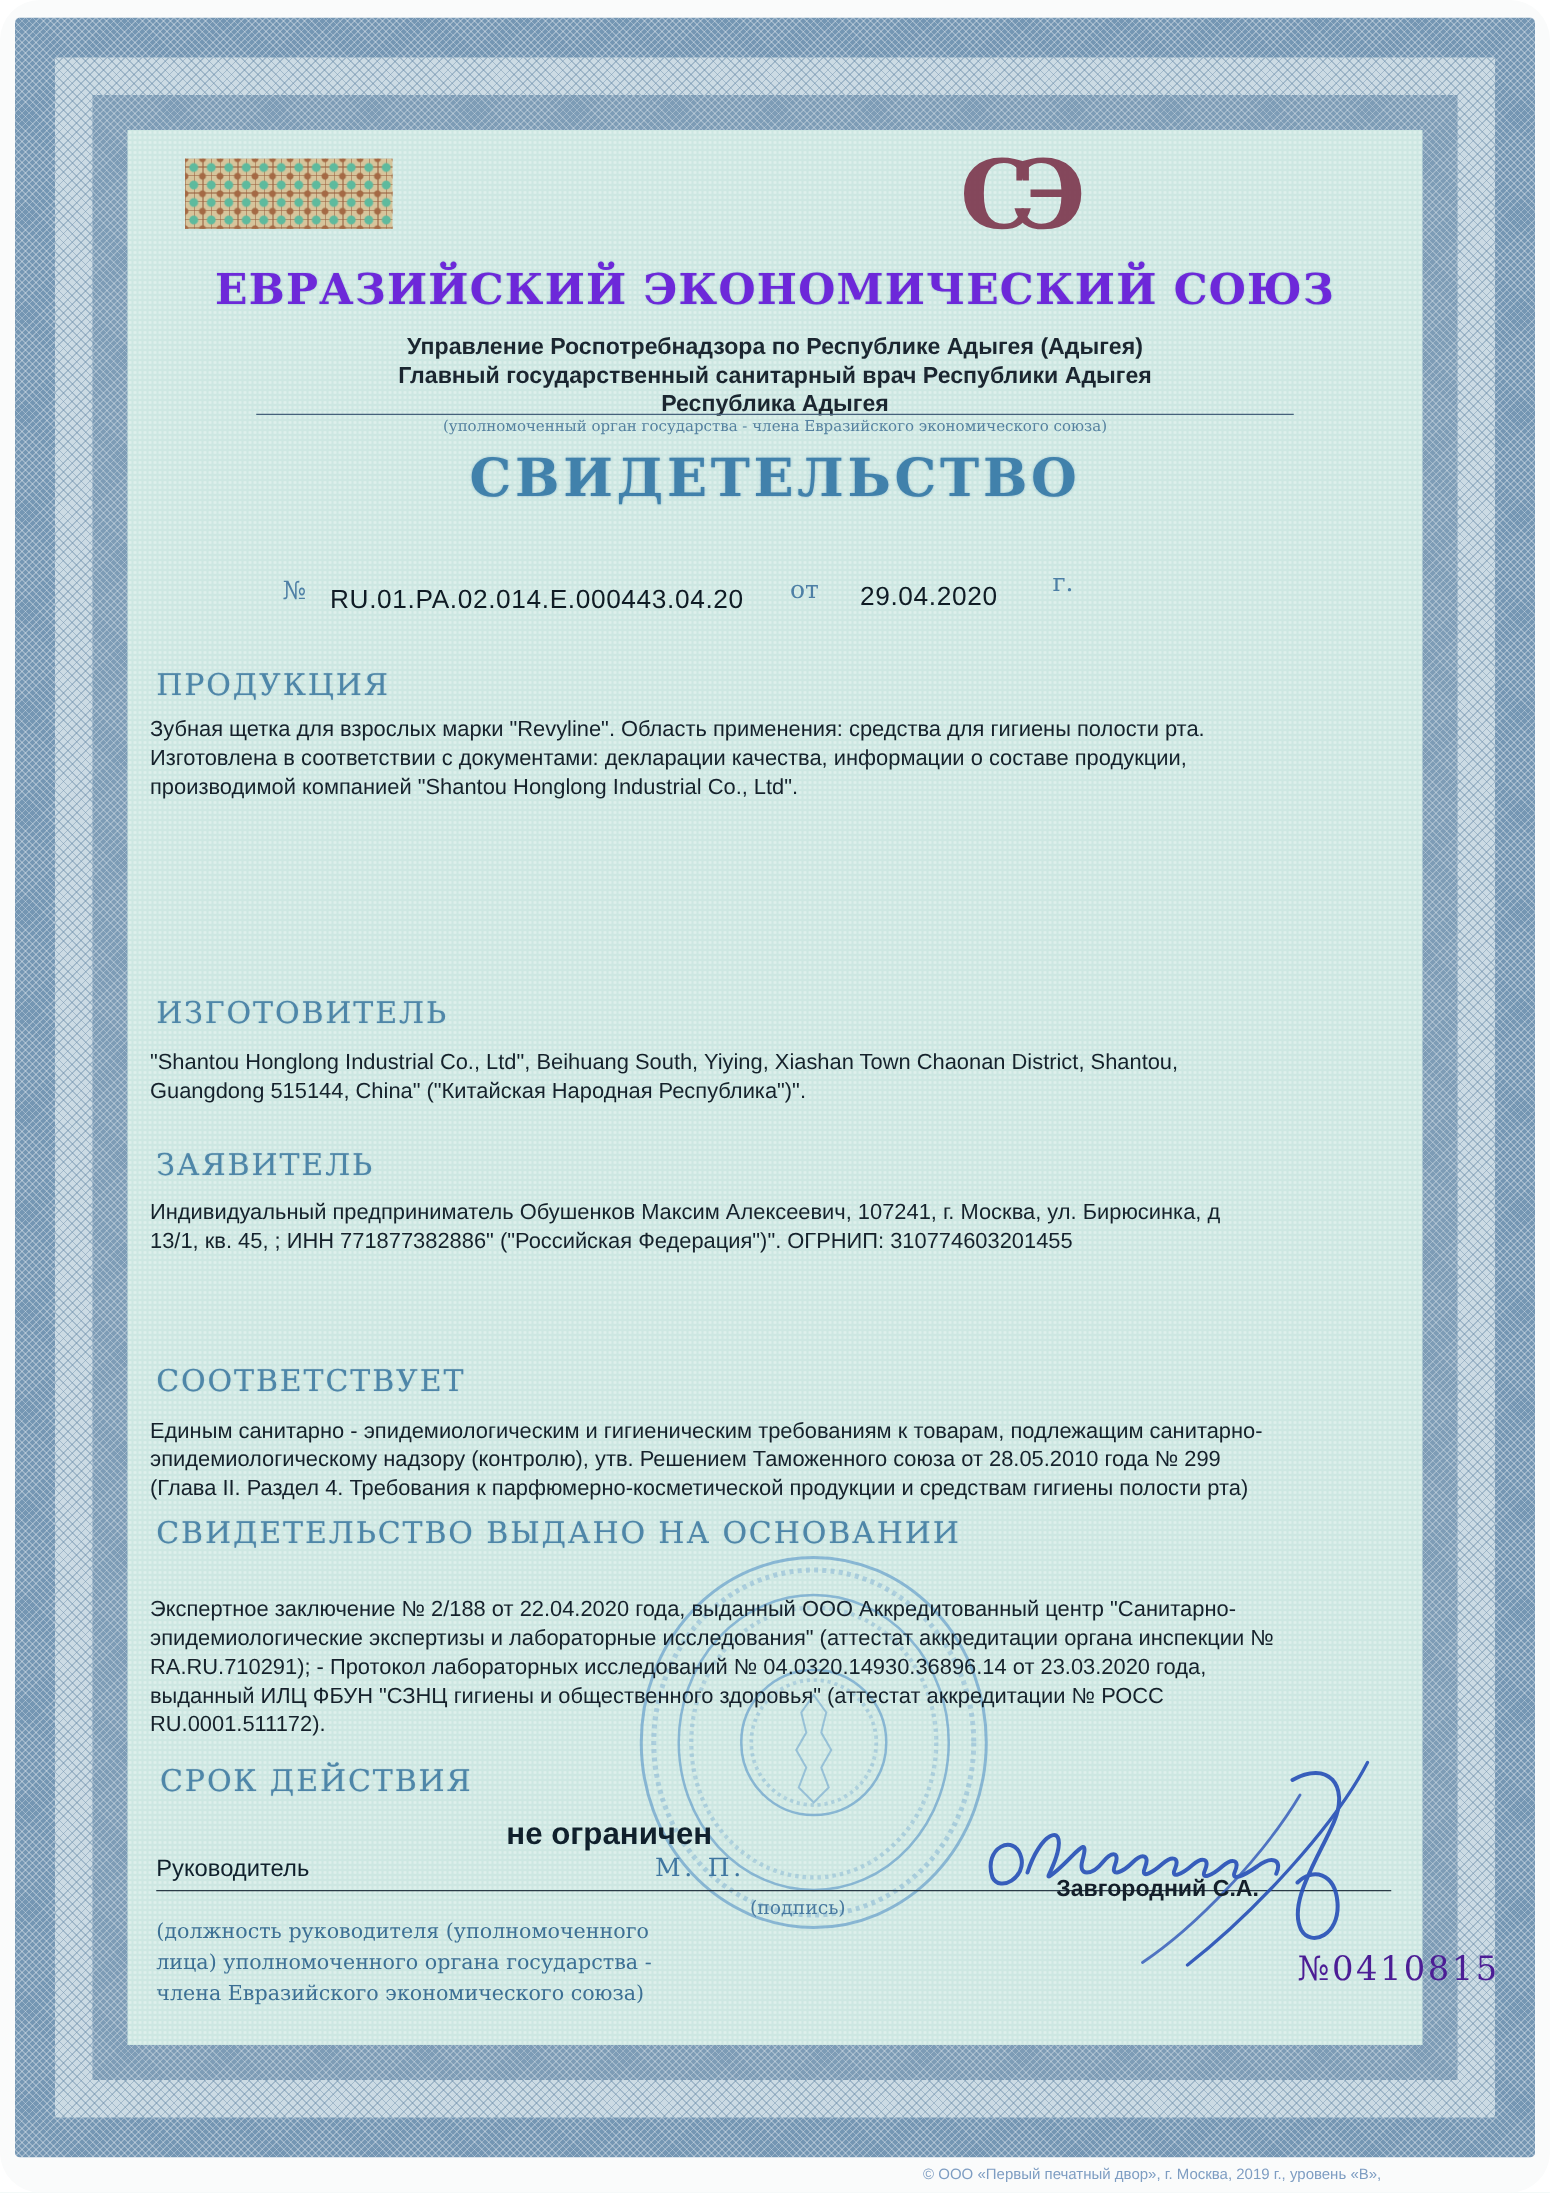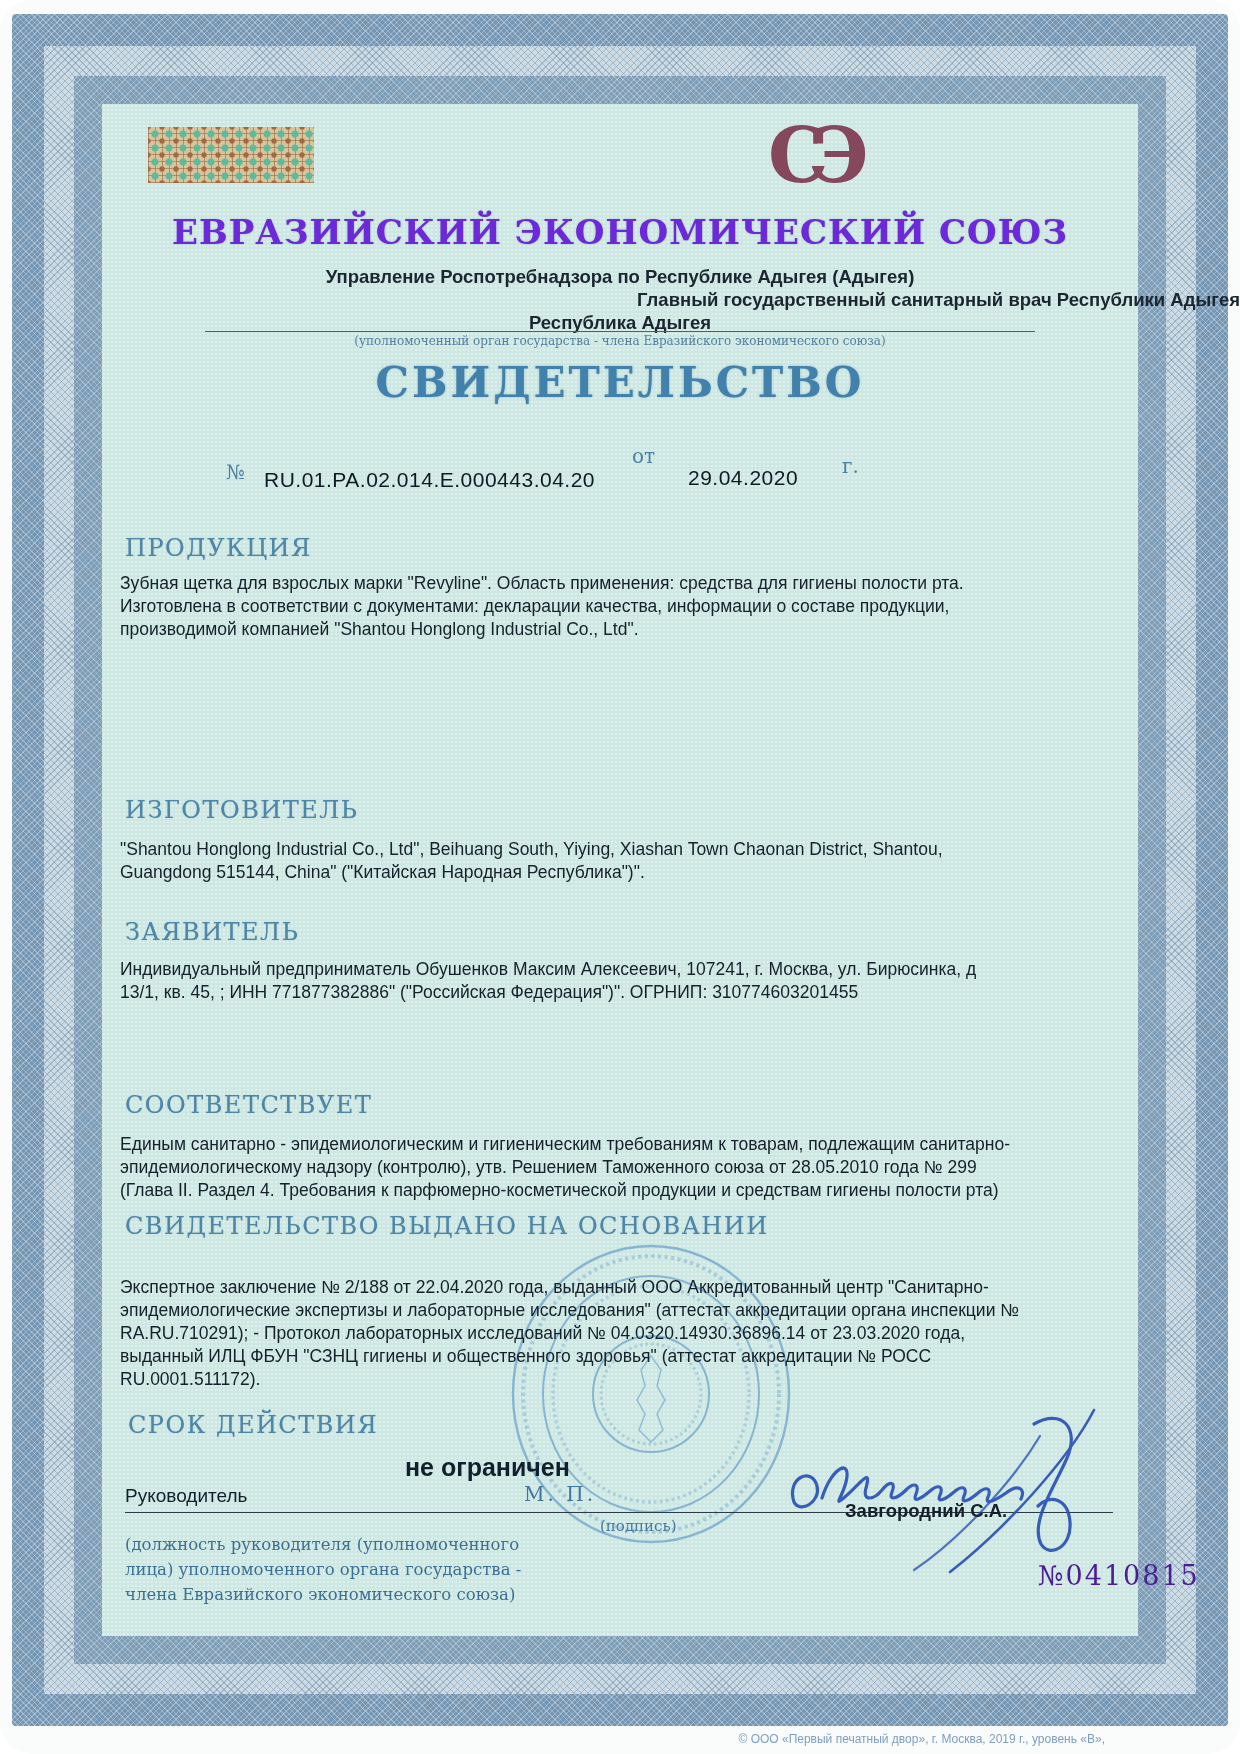--- a/index.html
+++ b/index.html
@@ -76,30 +76,30 @@
   <div class="band band-light"></div>
   <div class="band band-inner"></div>
   <div class="band content"></div>
 
   <div class="holo-patch"></div>
 
   <div class="logo-se">СЭ</div>
 
   <div class="union-title">ЕВРАЗИЙСКИЙ ЭКОНОМИЧЕСКИЙ СОЮЗ</div>
   <div class="auth-line" style="top:266px;">Управление Роспотребнадзора по Республике Адыгея (Адыгея)</div>
-  <div class="auth-line" style="top:289px;text-align:right;">Главный государственный санитарный врач Республики Адыгея</div>
+  <div class="auth-line" style="top:289px;">Главный государственный санитарный врач Республики Адыгея</div>
   <div class="auth-line" style="top:312px;">Республика Адыгея</div>
   <div class="auth-rule"></div>
   <div class="auth-caption">(уполномоченный орган государства - члена Евразийского экономического союза)</div>
 
   <div class="doc-title">СВИДЕТЕЛЬСТВО</div>
 
   <div class="lbl" style="left:226px;top:460px;">№</div>
   <div class="numval" style="left:264px;top:468px;">RU.01.PA.02.014.E.000443.04.20</div>
-  <div class="lbl" style="left:632px;top:444px;">от</div>
+  <div class="lbl" style="left:632px;top:459px;">от</div>
   <div class="numval" style="left:688px;top:466px;">29.04.2020</div>
   <div class="lbl" style="left:842px;top:454px;">г.</div>
 
   <div class="sec-head" style="left:125px;top:534px;">ПРОДУКЦИЯ</div>
   <div class="sec-text" style="left:120px;top:572px;width:860px;">Зубная щетка для взрослых марки "Revyline". Область применения: средства для гигиены полости рта. Изготовлена в соответствии с документами: декларации качества, информации о составе продукции, производимой компанией "Shantou Honglong Industrial Co., Ltd".</div>
 
   <div class="sec-head" style="left:125px;top:796px;">ИЗГОТОВИТЕЛЬ</div>
   <div class="sec-text" style="left:120px;top:838px;width:860px;">"Shantou Honglong Industrial Co., Ltd", Beihuang South, Yiying, Xiashan Town Chaonan District, Shantou, Guangdong 515144, China" ("Китайская Народная Республика")".</div>
 
   <div class="sec-head" style="left:125px;top:918px;">ЗАЯВИТЕЛЬ</div>

